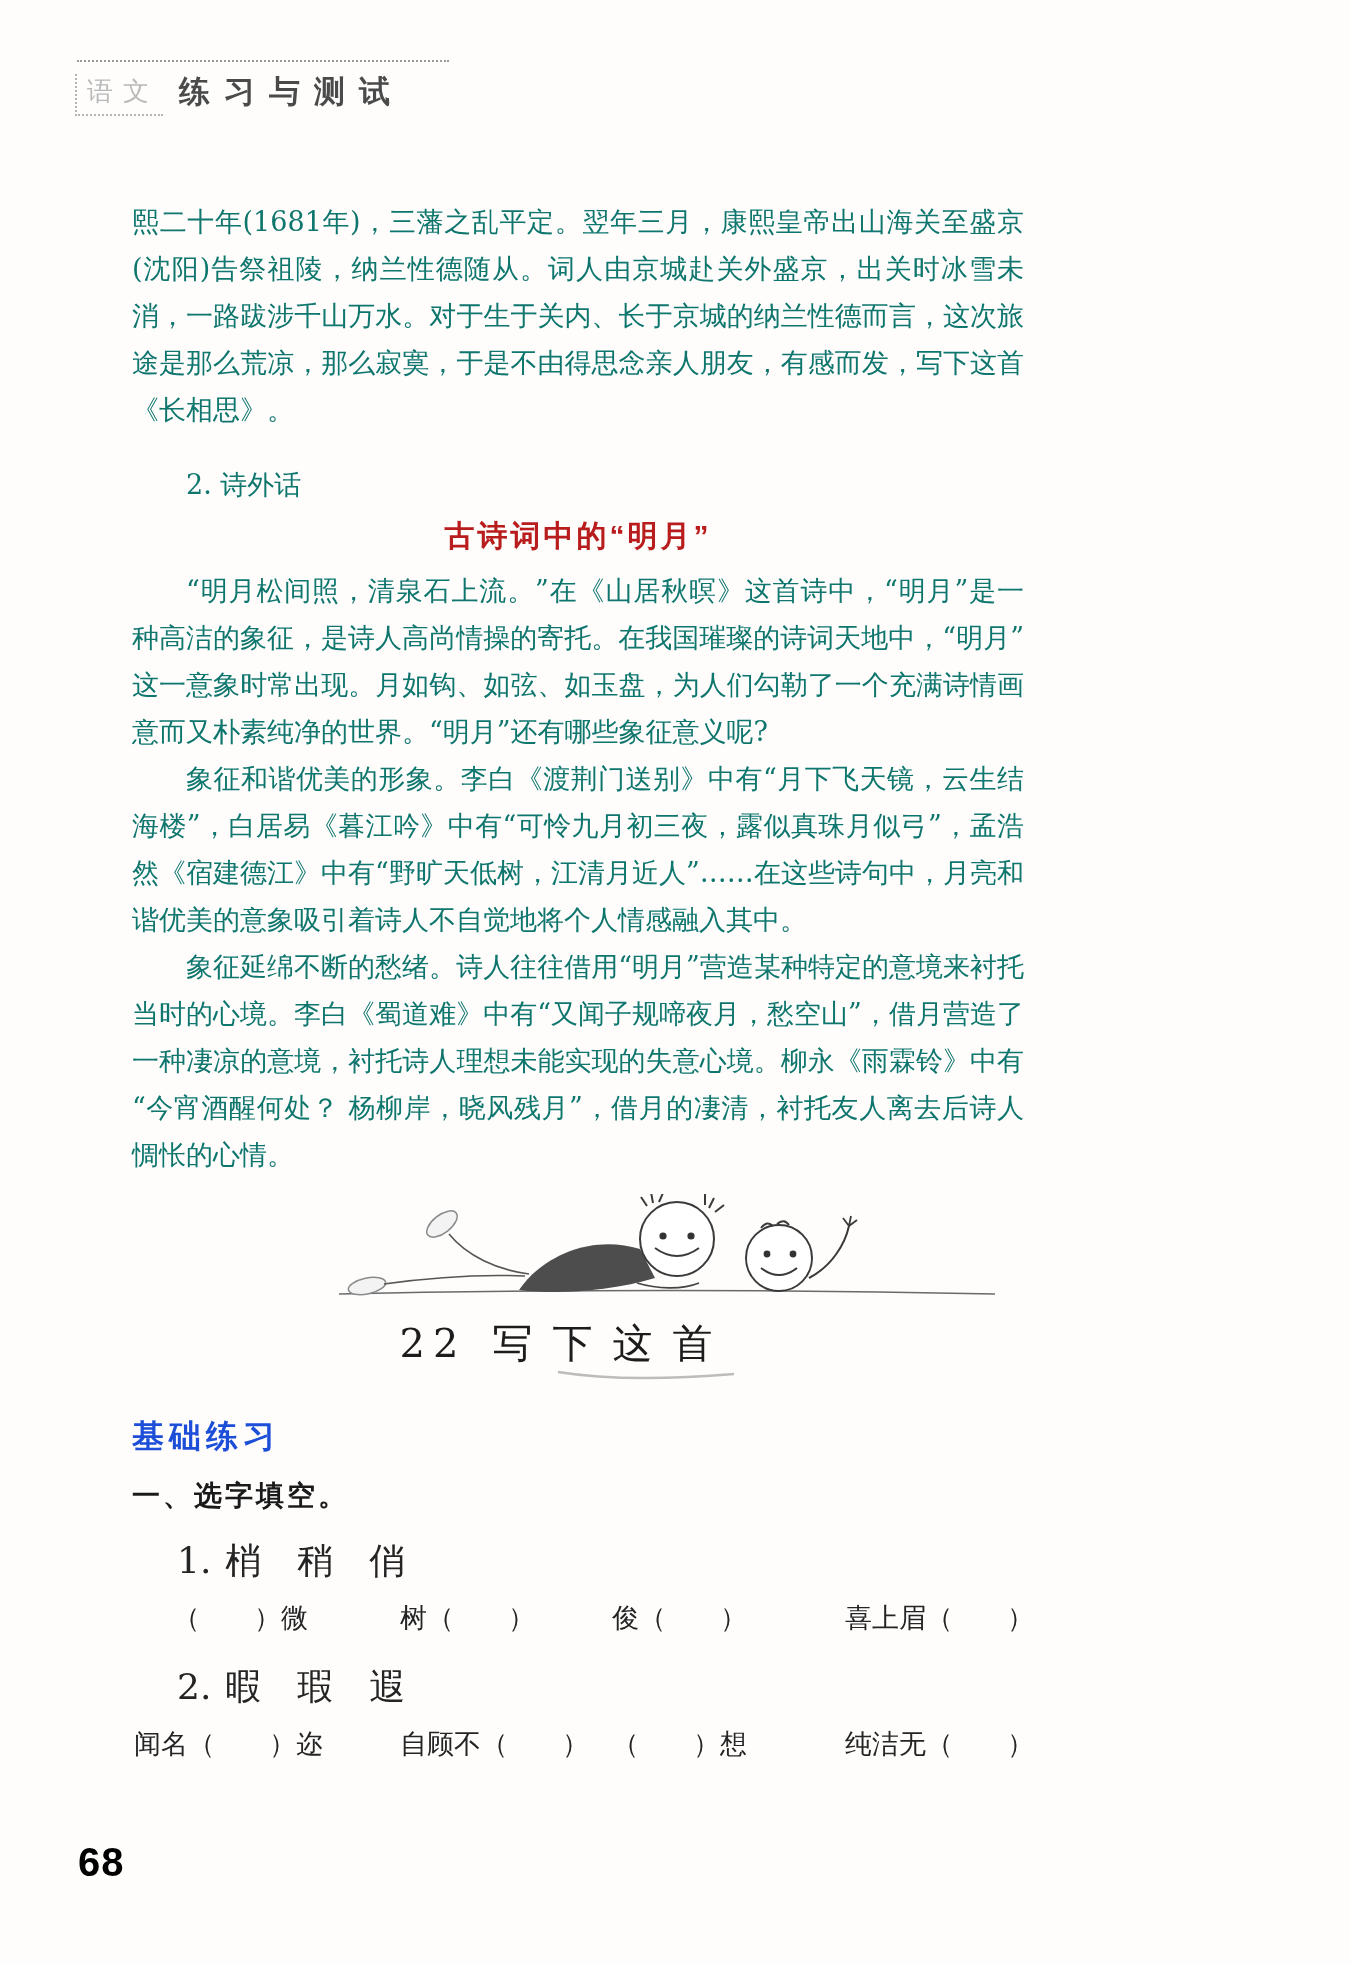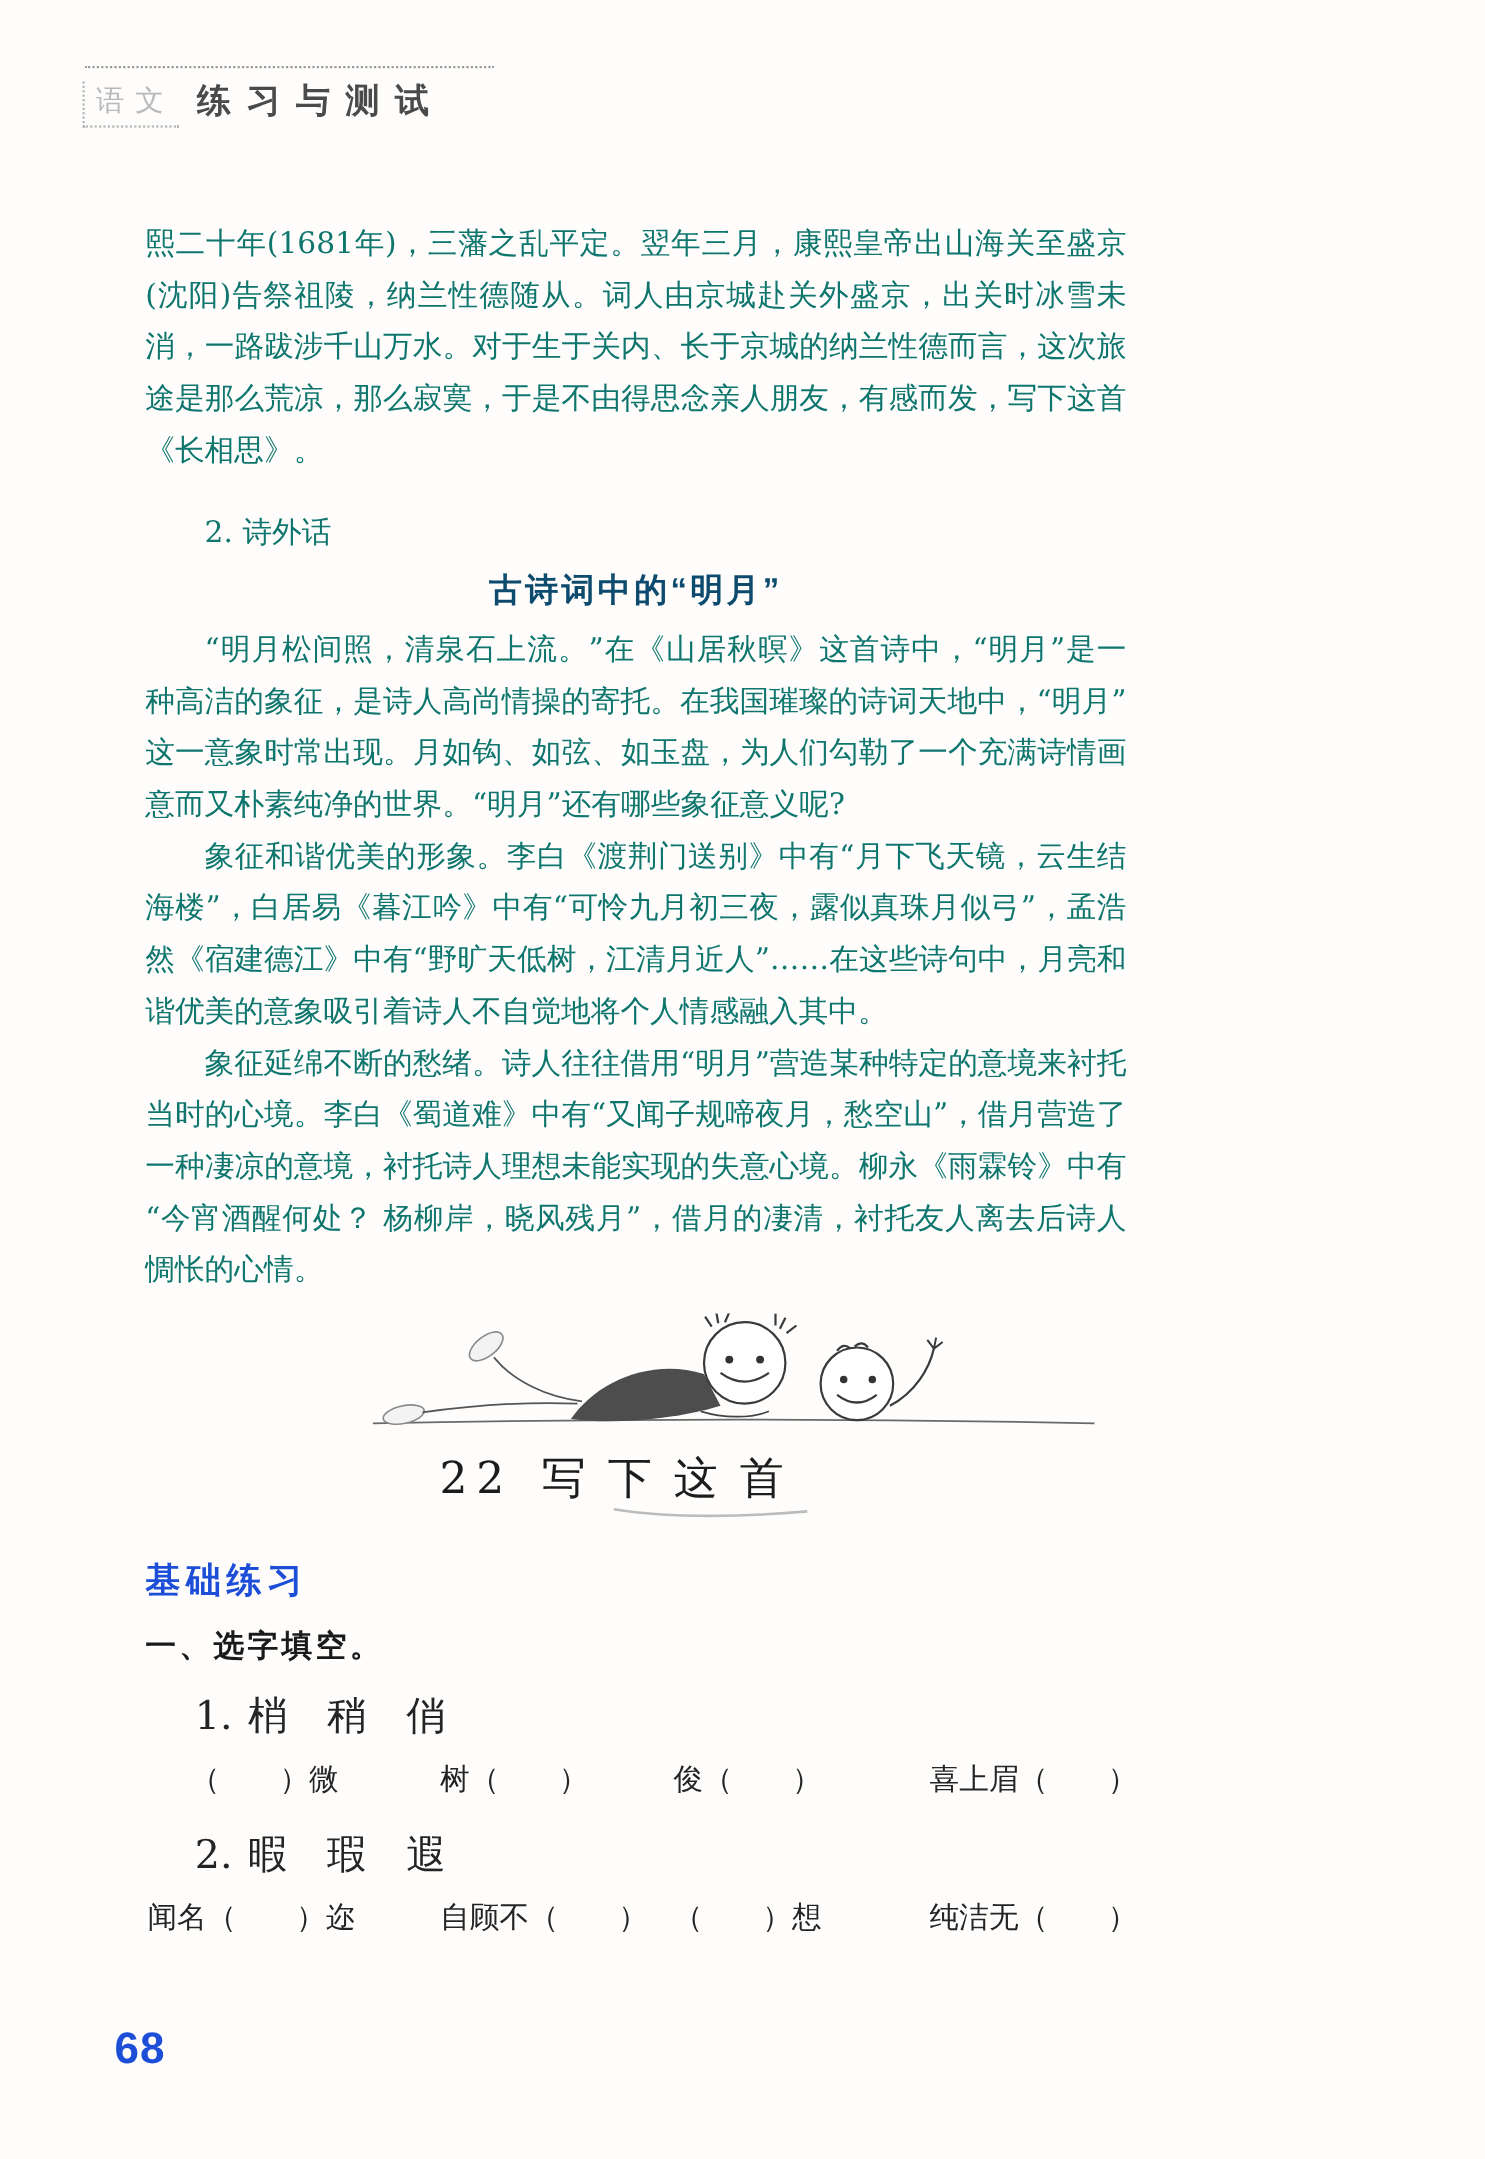--- a/index.html
+++ b/index.html
@@ -35,21 +35,21 @@
   .body-text {
     font-size:27px; line-height:47px;
     text-align:justify; margin:0; color:#0f766e;
   }
   .mt-first { margin-top:50px; }
   .indent { text-indent:2em; }
   .section-label { margin-top:28px; text-indent:2em; }
 
   .center-title {
     font-family:"Liberation Sans",sans-serif;
-    font-weight:700; font-size:30px; color:#0c4a6e;
+    font-weight:700; font-size:30px; color:#b91c1c;
     text-align:center; letter-spacing:3px;
     margin:8px 0 10px 0;
   }
 
   
   .lesson-block { margin-top:16px; text-align:center; }
   .kids-svg { display:block; margin-left:205px; }
   .lesson-title-row {
     position:relative; display:inline-block;
     margin-top:4px; transform:translateX(-12px);
@@ -83,23 +83,22 @@
   .r1 .c1 { left:41px; }
   .r2 .c1 { left:2px; }
   .c2 { left:268px; }
   .c3 { left:480px; }
   .c4 { left:713px; }
 
   
   .page-number {
     position:absolute; left:78px; top:1840px;
     font-family:"Liberation Sans",sans-serif;
-    font-size:40px; font-weight:700; color:#1d4ed8;
+    font-size:40px; font-weight:700; color:#000000;
     letter-spacing:1px;
-    margin-left:26px;
   }
 </style>
 </head>
 <body>
 
 <div class="page">
 
   <header class="hdr">
     <div class="hdr-rule"></div>
     <div class="hdr-row">

